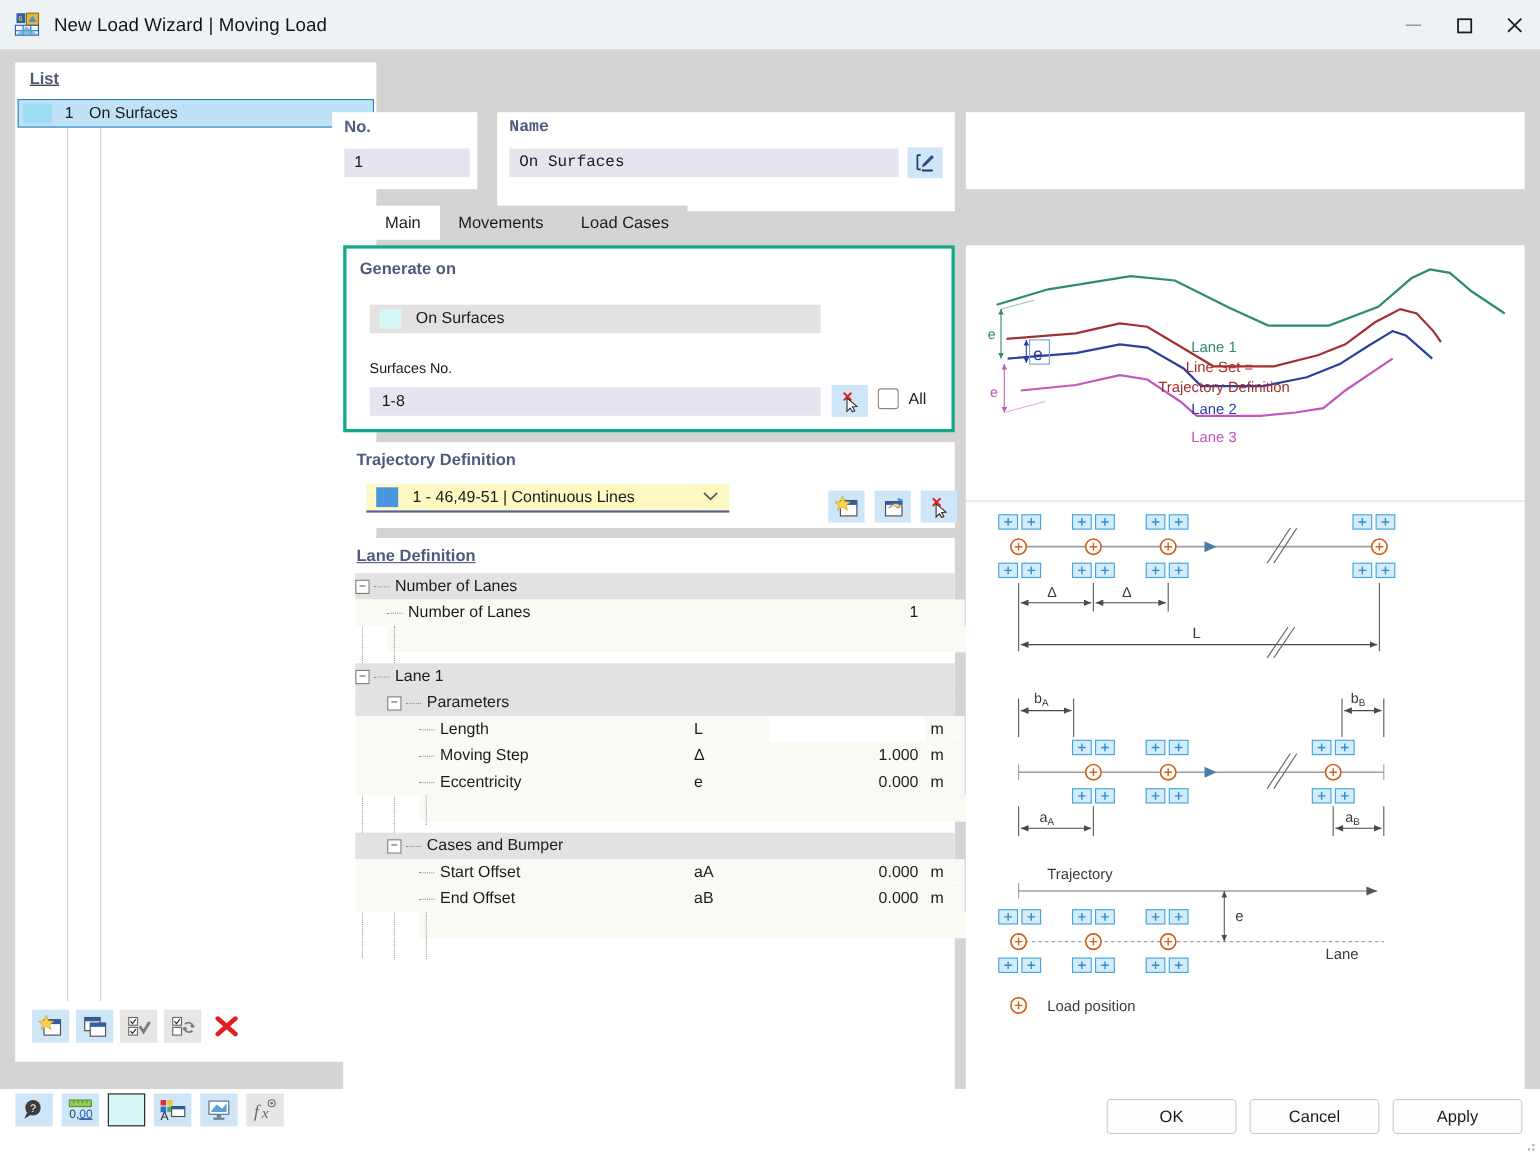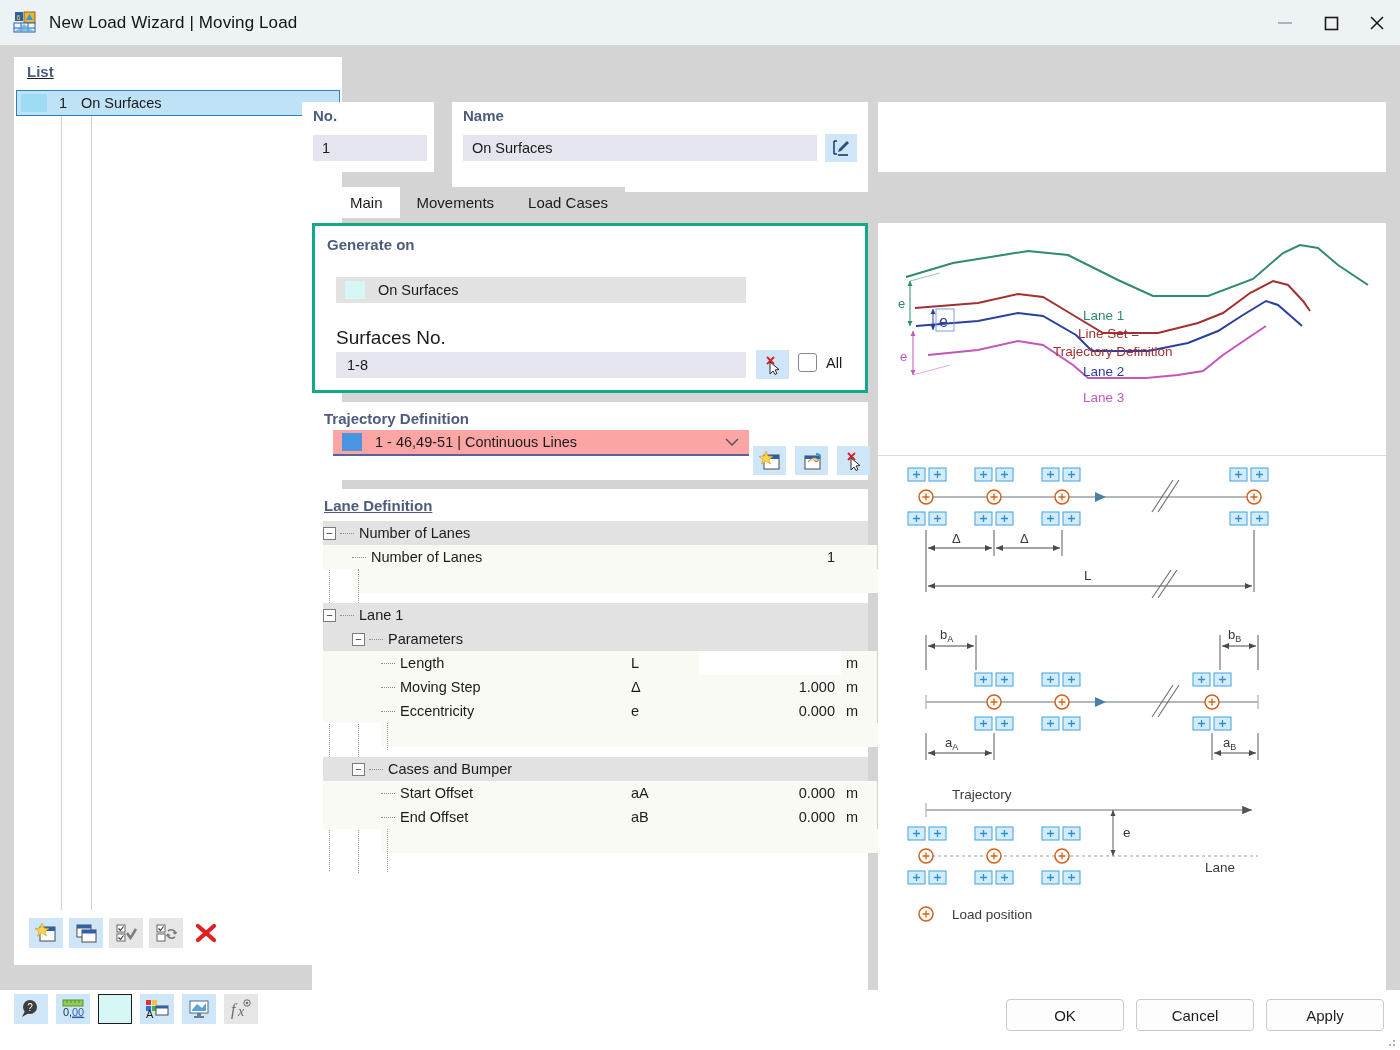--- a/index.html
+++ b/index.html
@@ -56,21 +56,21 @@
   #list-toolbar { position:absolute; left:14px; bottom:16px; display:flex; align-items:center; gap:6px; }
   .tb-btn {
     width:34px; height:30px; display:flex; align-items:center; justify-content:center;
     background:#cfe6f8; flex:none;
   }
   .tb-btn.grey { background:#e6e6e6; }
   .tb-btn.plain { background:transparent; }
 
   
   #no-box { position:absolute; left:302px; top:57px; width:132px; height:70px; background:#fff; }
-  #name-box { position:absolute; left:452px; top:57px; width:416px; height:90px; background:#fff; }
+  #name-box { position:absolute; left:452px; top:57px; width:416px; height:90px; background:#fff;font-family:Liberation Mono, monospace; }
   #preview-box { position:absolute; left:878px; top:57px; width:508px; height:70px; background:#fff; }
   .field-label { font-weight:bold; color:#4f5b7e; font-size:15px; padding:5px 0 0 11px; }
   .field-input {
     position:absolute; left:11px; height:26px; background:#e5e5ef;
     display:flex; align-items:center; padding-left:9px; font-size:14.5px; color:#1b1b1b;
   }
   #no-input { top:33px; width:114px; }
   #name-input { top:33px; width:354px; }
   #name-edit-btn {
     position:absolute; left:373px; top:32px; width:32px; height:28px;
@@ -95,40 +95,40 @@
     position:absolute; left:10px; top:6px; width:556px; height:170px;
     background:#ffffff; border:3px solid #13a887;
   }
   #gen-title { padding:10px 0 0 12px; }
   #gen-combo {
     position:absolute; left:21px; top:51px; width:410px; height:26px;
     background:#e2e2e2; display:flex; align-items:center;
   }
   #gen-combo .sw { width:20px; height:18px; background:#d7f7f7; margin-left:9px; flex:none; }
   #gen-combo .txt { margin-left:13px; font-size:14.5px; }
-  #surf-label { position:absolute; left:21px; top:101px; font-size:19px; }
+  #surf-label { position:absolute; left:21px; top:101px; font-size:13px; }
   #surf-input {
     position:absolute; left:21px; top:126px; width:410px; height:26px;
     background:#e5e5ef; display:flex; align-items:center; padding-left:11px; font-size:14.5px;
   }
   #surf-pick {
     position:absolute; left:441px; top:124px; width:33px; height:29px;
     background:#cfe6f8; display:flex; align-items:center; justify-content:center;
   }
   #surf-all { position:absolute; left:483px; top:127px; display:flex; align-items:center; gap:9px; }
   .cbx { width:19px; height:19px; background:#fff; border:1px solid #8a8a8a; border-radius:3px; }
 
   #traj {
     position:absolute; left:10px; top:185px; width:556px; height:78px; background:#ffffff;
   }
   #traj-title { padding:8px 0 0 12px; }
   #traj-sub { padding:1px 0 0 12px; font-size:14.5px; }
   #traj-combo {
-    position:absolute; left:21px; top:28px; width:416px; height:26px;
-    background:#fca5a5; border-bottom:2px solid #5b5f9e;
+    position:absolute; left:21px; top:38px; width:330px; height:26px;
+    background:#fef9c3; border-bottom:2px solid #5b5f9e;
     display:flex; align-items:center;
   }
   #traj-combo .sw { width:20px; height:18px; background:#4a95e0; margin-left:9px; flex:none; }
   #traj-combo .txt { margin-left:13px; font-size:14.5px; }
   #traj-combo .chev { margin-left:auto; margin-right:10px; }
   .traj-btn {
     position:absolute; top:44px; width:33px; height:29px; background:#cfe6f8;
     display:flex; align-items:center; justify-content:center;
   }
   #tb1 { left:441px; } #tb2 { left:483px; } #tb3 { left:525px; }

